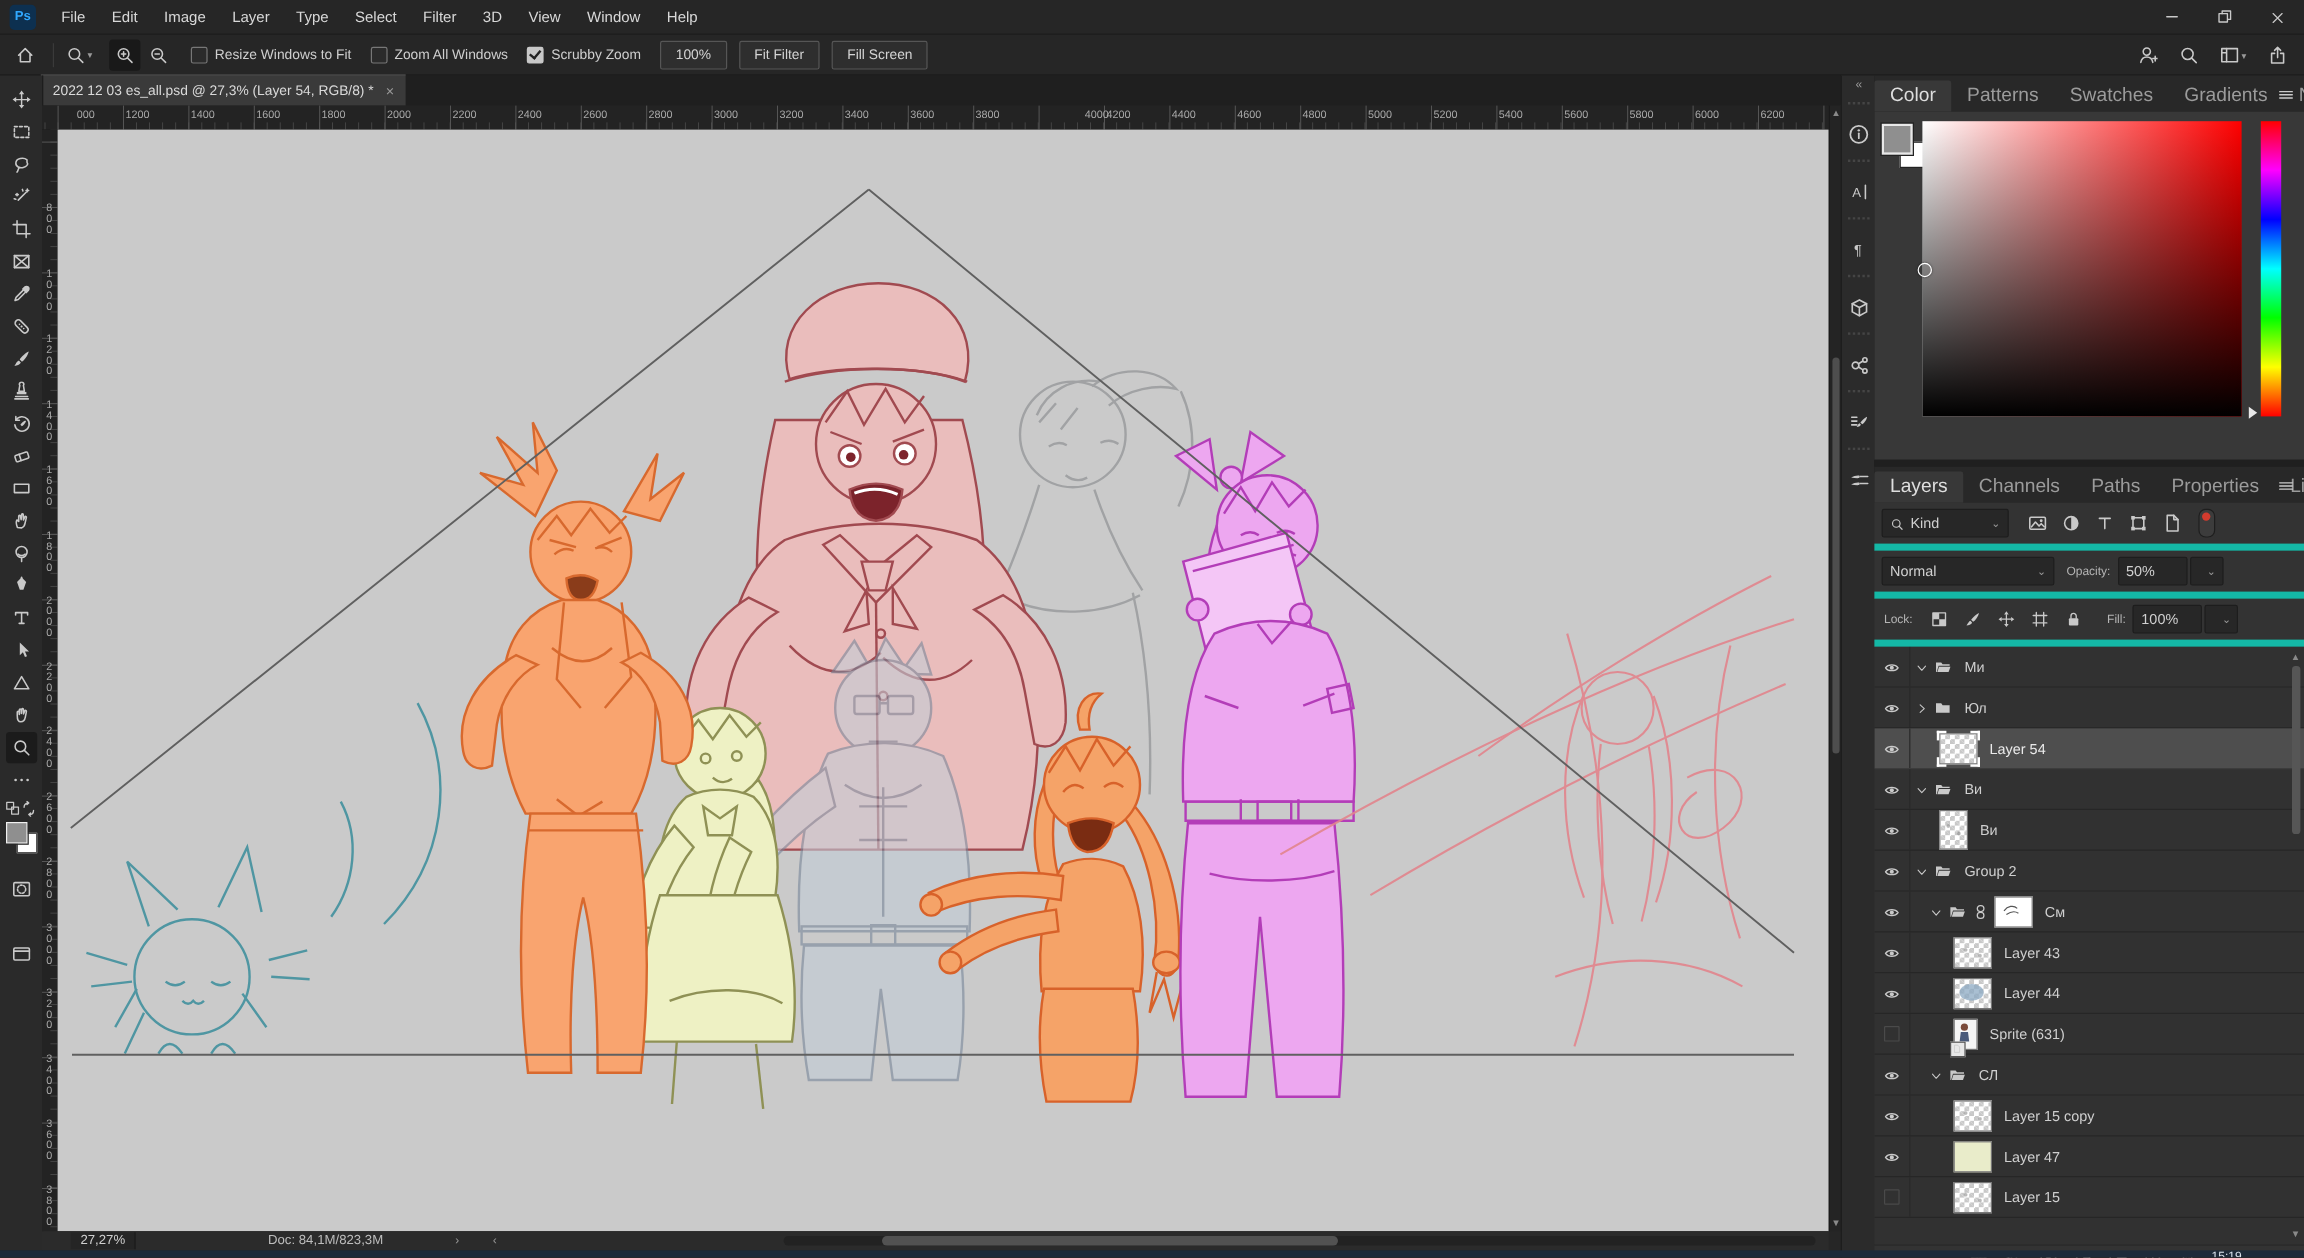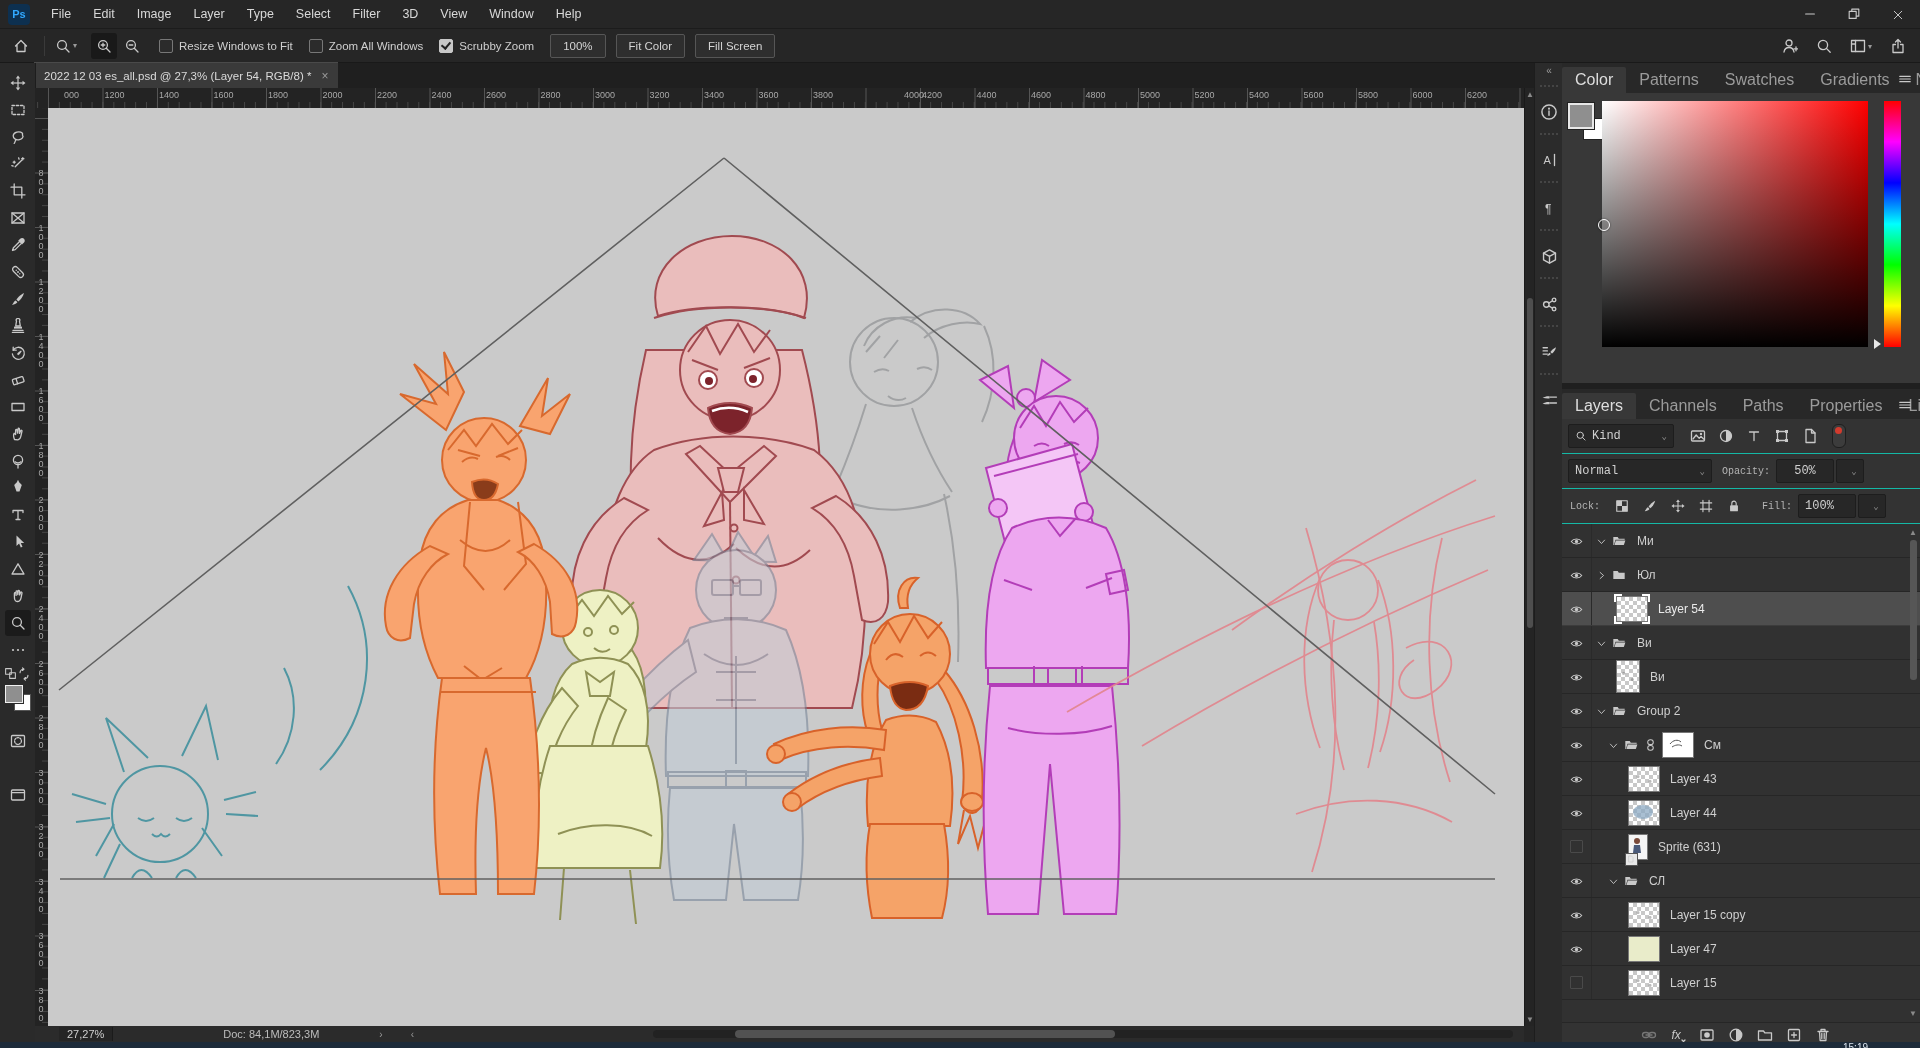--- a/index.html
+++ b/index.html
@@ -84,21 +84,21 @@
   #cp-bg{position:absolute;left:15px;top:15px;width:20px;height:20px;background:#fff;border:1px solid #222;}
   #cp-grad{position:absolute;left:40px;top:8px;width:266px;height:246px;
     background:linear-gradient(to top,#000,rgba(0,0,0,0)),linear-gradient(to right,#fff,#f00);}
   #cp-cursor{position:absolute;left:-4px;top:118px;width:10px;height:10px;border:1.5px solid #fff;border-radius:50%;box-shadow:0 0 2px rgba(0,0,0,.6);}
   #cp-hue{position:absolute;left:322px;top:8px;width:17px;height:246px;
     background:linear-gradient(to bottom,#f00 0%,#f0f 16.6%,#00f 33.3%,#0ff 50%,#0f0 66.6%,#ff0 83.3%,#f00 100%);}
   #cp-slider{position:absolute;left:312px;top:246px;width:0;height:0;border-top:5px solid transparent;border-bottom:5px solid transparent;border-left:7px solid #e8e8e8;}
   #panelgap{height:6px;background:#1f1f1f;}
   
   #layerspanel{position:relative;background:#333333;height:659px;}
-  .lctl{display:flex;align-items:center;padding:5px 6px;border-bottom:1px solid #14b8a6;background:#333;font-family:Liberation Mono, monospace;}
+  .lctl{display:flex;align-items:center;padding:5px 6px;border-bottom:6px solid #14b8a6;background:#333;}
   .dd{height:22px;background:#272727;border:1px solid #1d1d1d;border-radius:2px;display:flex;align-items:center;padding:0 6px;color:#d0d0d0;}
   .dd .cv{margin-left:auto;color:#999;font-size:9px;padding-left:8px;}
   .lbl{color:#b5b5b5;margin:0 6px 0 10px;font-size:10px;}
   .ficon{width:24px;height:20px;display:flex;align-items:center;justify-content:center;margin-left:4px;}
   #ftoggle{width:12px;height:22px;background:#3c3c3c;border:1px solid #1e1e1e;border-radius:6px;margin-left:10px;position:relative;}
   #ftoggle i{position:absolute;left:1.5px;top:2px;width:7px;height:7px;border-radius:50%;background:#d23b2e;}
   #layerlist{position:relative;background:#313131;height:498px;overflow:hidden;}
   .lrow{height:33px;display:flex;align-items:center;border-bottom:1px solid rgba(0,0,0,.22);position:relative;}
   .lrow.sel{background:#4e4e4e;}
   .eyecell{width:29px;height:33px;display:flex;align-items:center;justify-content:center;border-right:1px solid #2a2a2a;flex:none;}
@@ -201,21 +201,21 @@
         <div class="chk">
      <span class="chkbox"></span>
      <span>Zoom All Windows</span>
         </div>
         <div class="chk">
      <span class="chkbox on"></span>
      <span>Scrubby Zoom</span>
         </div>
       </div>
     <div class="optbtn">100%</div>
-    <div class="optbtn">Fit Color</div>
+    <div class="optbtn">Fit Filter</div>
     <div class="optbtn">Fill Screen</div>
     <div id="opt-right">
         <span><svg class="ic" width="16" height="16" viewBox="0 0 16 16">
             <circle cx="7" cy="5" r="3"></circle>
             <path d="M2 14c.5-3 2.5-4.5 5-4.5S11.5 11 12 14"></path>
             <path d="M12 10.8h4M14 8.8v4"></path>
           </svg></span>
         <span><svg class="ic" width="16" height="16" viewBox="0 0 16 16">
             <circle cx="7" cy="7" r="4.6"></circle>
             <path d="M10.4 10.4L14.2 14.2"></path>
@@ -781,21 +781,21 @@
         <div id="ftoggle">
             <i></i>
           </div>
       </div>
       <div class="lctl">
         <div class="dd" style="width:130px;">
           <span>Normal</span>
             <span class="cv">⌄</span>
         </div>
         <span class="lbl">Opacity:</span>
-        <div class="dd" style="width:44px;justify-content:center;">
+        <div class="dd" style="width:44px;">
             <span>50%</span>
           </div>
         <div class="dd" style="width:14px;margin-left:2px;justify-content:center;">
             <span class="cv" style="margin:0;">⌄</span>
           </div>
       </div>
       <div class="lctl">
         <span class="lbl" style="margin-left:2px;">Lock:</span>
         <div id="lock-icons" style="display:flex;">
             <span class="ficon">

